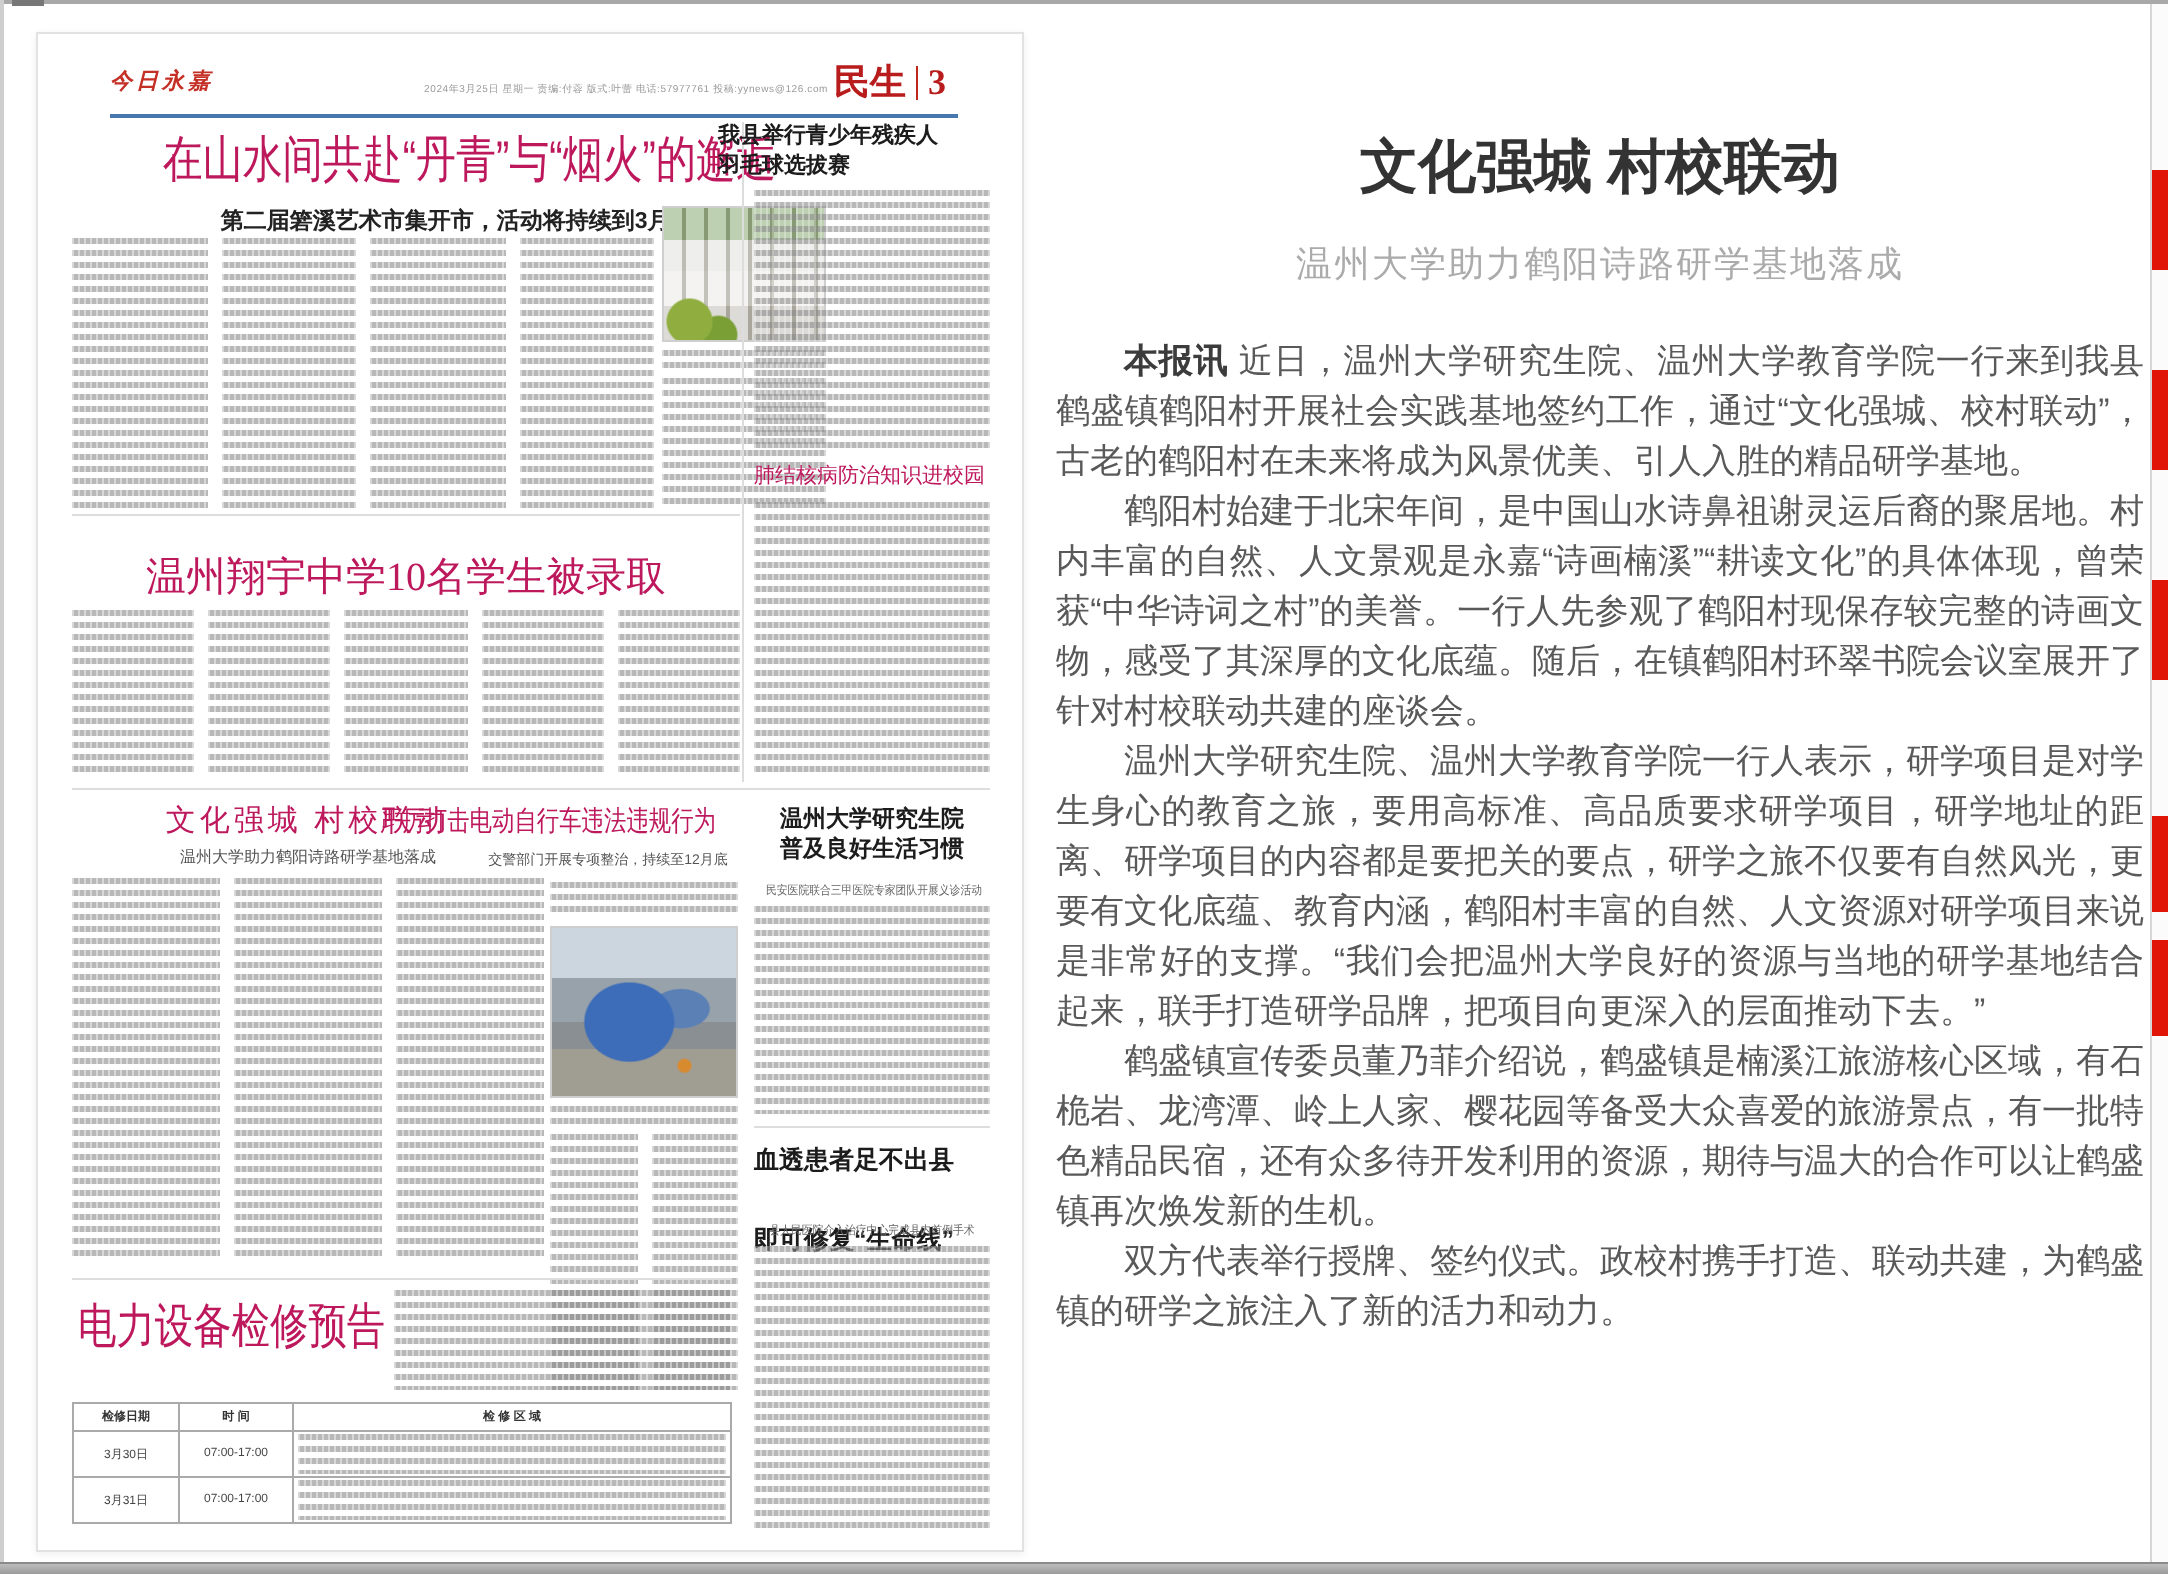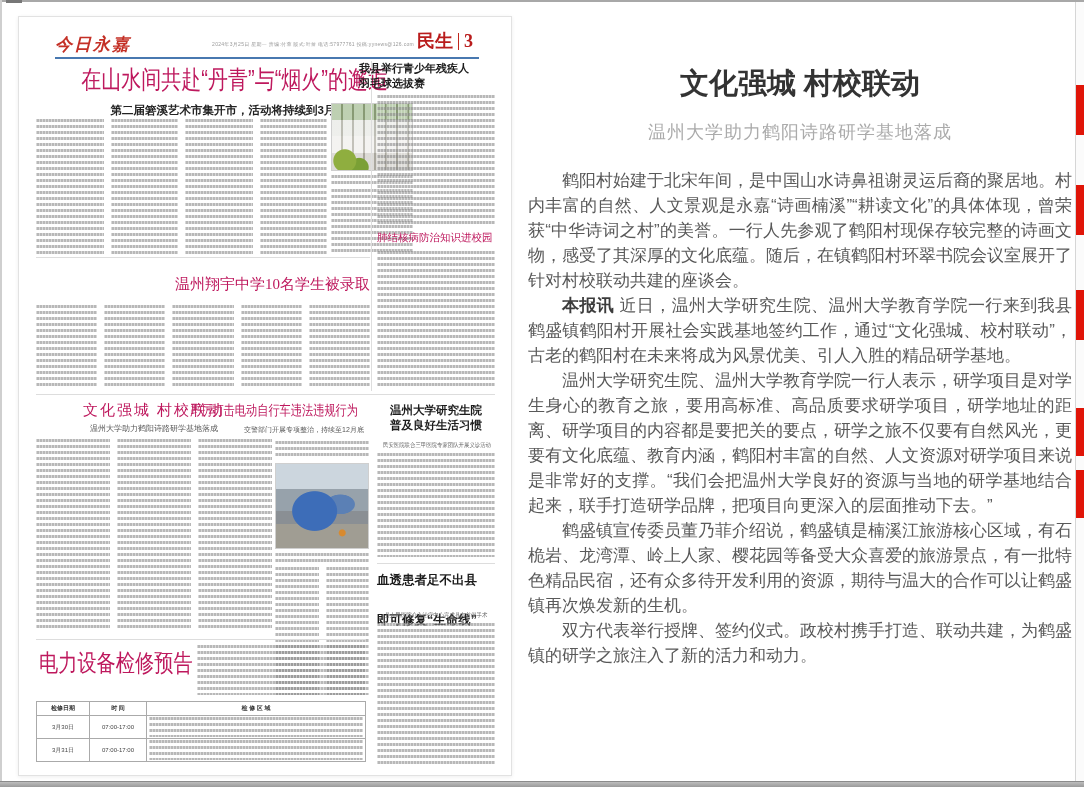--- a/index.html
+++ b/index.html
@@ -16,21 +16,21 @@
     background:linear-gradient(#bdbdbd,#9a9a9a);border-top:1px solid #8b8b8b;box-sizing:border-box;}
   
   .edge-strip{position:absolute;right:0;top:2px;width:9px;height:779px;background:#fbfbfb;
     border-left:1px solid #d6d6d6;box-sizing:border-box;}
   .edge-marker{position:absolute;right:0;width:8px;background:#e01508;}
   
   .newspaper{position:absolute;left:18px;top:16px;width:494px;height:760px;background:#fff;
     border:1px solid #e2e2e2;box-shadow:0 1px 4px rgba(0,0,0,.07);box-sizing:border-box;}
   .np{position:absolute;}
   .masthead{left:36px;top:16px;color:#c43026;font-family:"Liberation Serif",serif;
-    font-style:italic;font-weight:bold;font-size:17px;letter-spacing:2px;}
+    font-style:italic;font-weight:bold;font-size:11px;letter-spacing:2px;}
   .dateline{left:180px;top:24px;width:215px;font-size:5px;color:#9a9a9a;text-align:right;
     letter-spacing:.3px;}
   .sectionbox{left:398px;top:12px;display:flex;align-items:center;gap:5px;
     color:#b91c1c;font-family:"Liberation Serif",serif;font-weight:bold;font-size:18px;}
   .sectionbox .divline{width:1px;height:17px;background:#c0271c;display:inline-block;}
   .blue-rule{left:36px;top:40px;width:424px;height:2px;background:#4878b0;}
   .hl{color:#be185d;font-weight:normal;}
   .condense{display:inline-block;transform:scaleX(.8);transform-origin:center;white-space:nowrap;}
   .main-headline{left:10px;top:46px;width:412px;text-align:center;font-size:25px;}
   .main-subhead{left:10px;top:86px;width:412px;text-align:center;font-size:11.5px;color:#222;font-weight:bold;}
@@ -109,21 +109,21 @@
     <div class="rc-headline">羽毛球选拔赛</div>
   </div>
   <div class="np ft" style="left:358px;top:78px;width:118px;height:130px;"></div>
 
   <div class="np hl" style="left:358px;top:214px;width:118px;font-size:10.5px;">
     <span>肺结核病防治知识进校园</span>
   </div>
   <div class="np ft" style="left:358px;top:234px;width:118px;height:138px;"></div>
 
   <div class="np hrule" style="left:17px;top:240px;width:334px;"></div>
-  <div class="np hl" style="left:17px;top:258px;width:334px;text-align:right;font-size:15px;font-family:'Liberation Serif',serif;">
+  <div class="np hl" style="left:17px;top:258px;width:334px;text-align:center;font-size:20px;font-family:'Liberation Serif',serif;">
     <span>温州翔宇中学10名学生被录取</span>
   </div>
   <div class="np cols" style="left:17px;top:288px;width:334px;height:84px;">
     <div class="ft"></div>
     <div class="ft"></div>
     <div class="ft"></div>
     <div class="ft"></div>
     <div class="ft"></div>
   </div>
 
@@ -197,22 +197,22 @@
           </td>
     </tr>
   </tbody>
     </table>
 </div>
 
 <div class="reader">
   <h1 class="reader-title">文化强城 村校联动</h1>
   <div class="reader-subtitle">温州大学助力鹤阳诗路研学基地落成</div>
   <div class="reader-body">
+    <p><span class="lead">本报讯</span><span> 近日，温州大学研究生院、温州大学教育学院一行来到我县鹤盛镇鹤阳村开展社会实践基地签约工作，通过“文化强城、校村联动”，古老的鹤阳村在未来将成为风景优美、引人入胜的精品研学基地。</span></p>
     <p>鹤阳村始建于北宋年间，是中国山水诗鼻祖谢灵运后裔的聚居地。村内丰富的自然、人文景观是永嘉“诗画楠溪”“耕读文化”的具体体现，曾荣获“中华诗词之村”的美誉。一行人先参观了鹤阳村现保存较完整的诗画文物，感受了其深厚的文化底蕴。随后，在镇鹤阳村环翠书院会议室展开了针对村校联动共建的座谈会。</p>
-    <p><span class="lead">本报讯</span><span> 近日，温州大学研究生院、温州大学教育学院一行来到我县鹤盛镇鹤阳村开展社会实践基地签约工作，通过“文化强城、校村联动”，古老的鹤阳村在未来将成为风景优美、引人入胜的精品研学基地。</span></p>
     <p>温州大学研究生院、温州大学教育学院一行人表示，研学项目是对学生身心的教育之旅，要用高标准、高品质要求研学项目，研学地址的距离、研学项目的内容都是要把关的要点，研学之旅不仅要有自然风光，更要有文化底蕴、教育内涵，鹤阳村丰富的自然、人文资源对研学项目来说是非常好的支撑。“我们会把温州大学良好的资源与当地的研学基地结合起来，联手打造研学品牌，把项目向更深入的层面推动下去。”</p>
     <p>鹤盛镇宣传委员董乃菲介绍说，鹤盛镇是楠溪江旅游核心区域，有石桅岩、龙湾潭、岭上人家、樱花园等备受大众喜爱的旅游景点，有一批特色精品民宿，还有众多待开发利用的资源，期待与温大的合作可以让鹤盛镇再次焕发新的生机。</p>
     <p>双方代表举行授牌、签约仪式。政校村携手打造、联动共建，为鹤盛镇的研学之旅注入了新的活力和动力。</p>
   </div>
 
 </div>
 
 <div class="edge-strip"></div>
 <div class="edge-marker" style="top:85px;height:50px;"></div>
 <div class="edge-marker" style="top:185px;height:50px;"></div>

